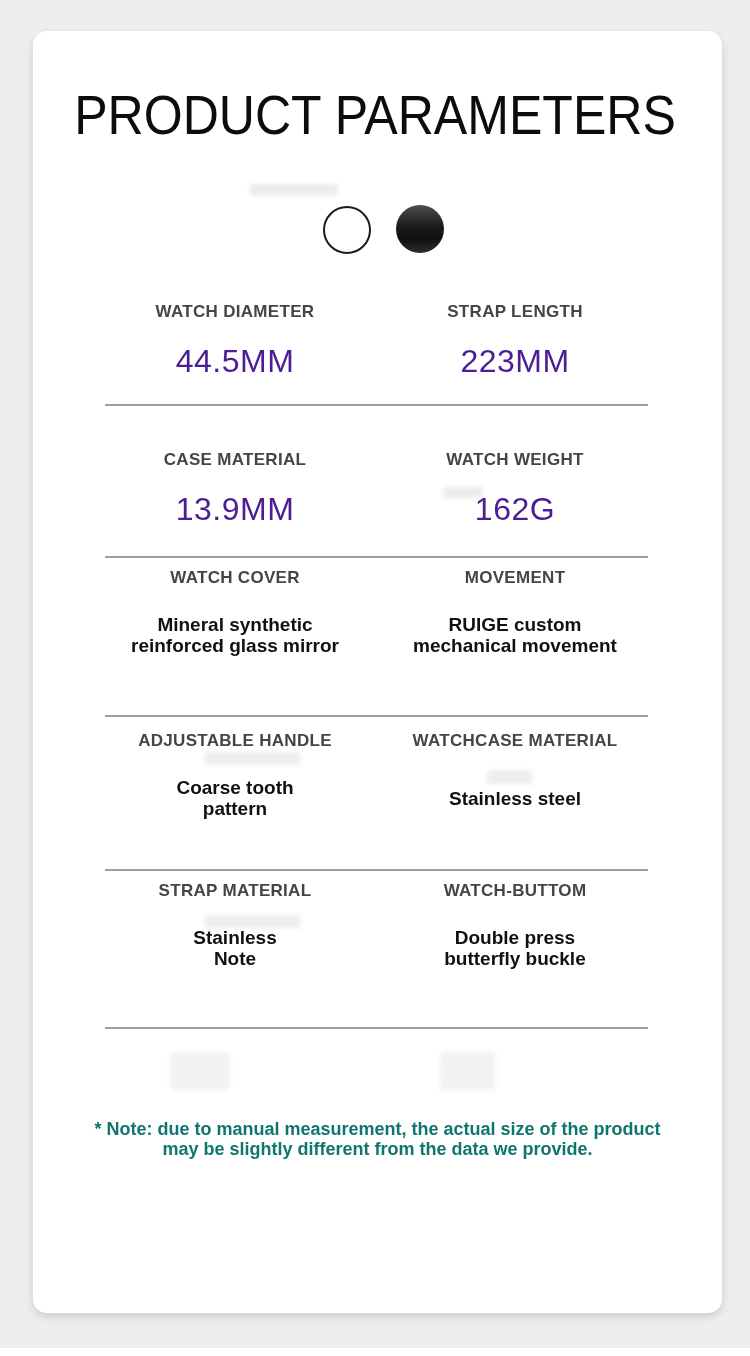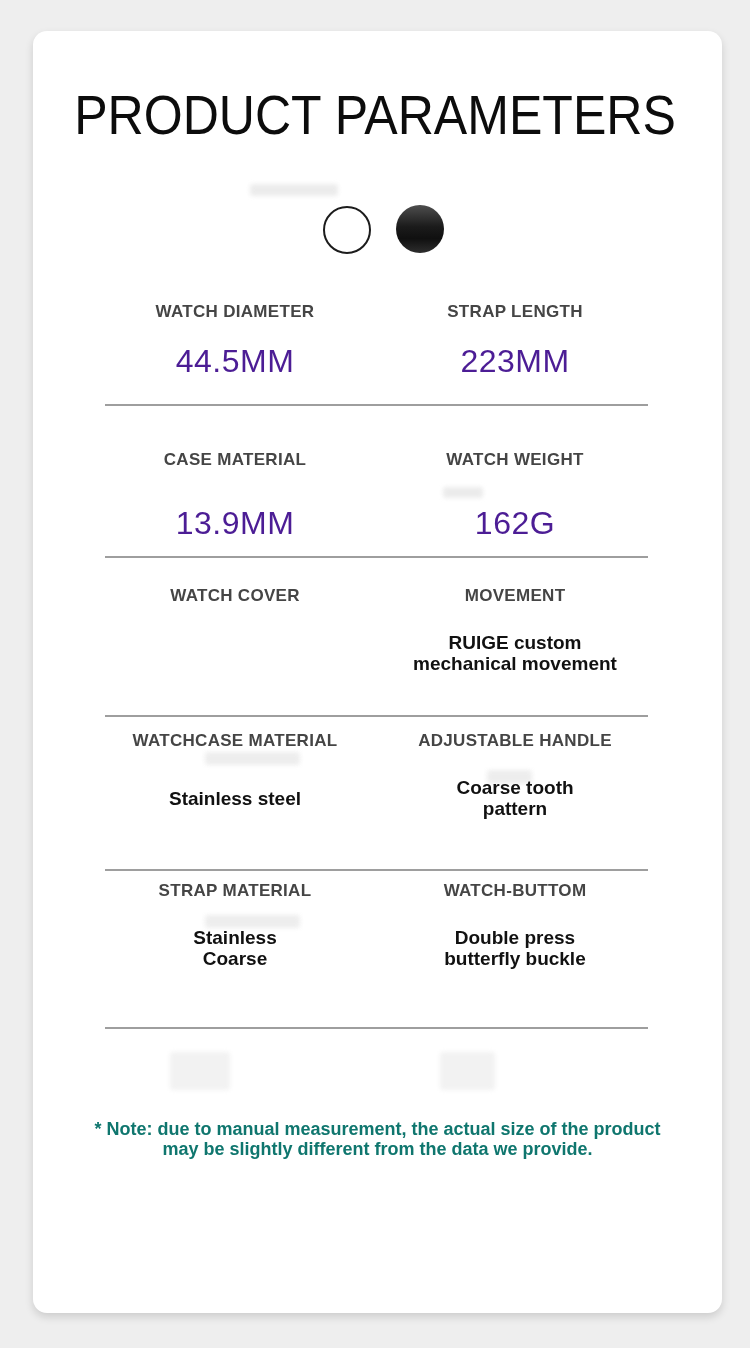--- a/index.html
+++ b/index.html
@@ -48,26 +48,26 @@
     line-height:22px;letter-spacing:0.3px;
   }
   .val{
     display:flex;align-items:center;justify-content:center;
     color:#121212;white-space:pre-line;
   }
   .val-big{
     margin-top:20px;
     font-size:32px;font-weight:400;letter-spacing:0.5px;color:#4c1d95;
   }
-  .r2 .val-big{margin-top:34px;}
+  .r2 .val-big{margin-top:20px;}
   .val-text{
     margin-top:24px;min-height:44px;
     font-size:19px;font-weight:700;line-height:21px;color:#111111;
   }
-  .r1{top:301px;} .r2{top:449px;} .r3{top:585px;} .r4{top:730px;} .r5{top:880px;}
+  .r1{top:301px;} .r2{top:449px;} .r3{top:567px;align-items:center;} .r4{top:730px;} .r5{top:880px;}
 
   .divider{
     position:absolute;left:105px;width:543px;height:2px;background:#9e9e9e;
   }
   .d1{top:404px;} .d2{top:556px;} .d3{top:715px;} .d4{top:869px;} .d5{top:1027px;}
 
   .note{
     position:absolute;left:33px;top:1119px;width:689px;
     text-align:center;white-space:pre-line;
     font-size:18px;font-weight:700;line-height:20px;color:#0f766e;
@@ -119,50 +119,52 @@
       <div class="label">WATCH WEIGHT</div>
       <div class="val val-big">162G</div>
     </div>
   </div>
   <div class="ghost g-weight"></div>
   <div class="divider d2"></div>
 
   <div class="row r3">
     <div class="cell">
       <div class="label">WATCH COVER</div>
+      <div class="val val-text">Mineral synthetic
+reinforced glass mirror</div>
     </div>
     <div class="cell">
       <div class="label">MOVEMENT</div>
       <div class="val val-text">RUIGE custom
 mechanical movement</div>
     </div>
   </div>
   <div class="divider d3"></div>
 
   <div class="ghost g-case"></div>
   <div class="ghost g-handle"></div>
   <div class="row r4">
     <div class="cell">
-      <div class="label">WATCHCASE MATERIAL</div>
-      <div class="val val-text">Stainless steel</div>
-    </div>
-    <div class="cell">
       <div class="label">ADJUSTABLE HANDLE</div>
       <div class="val val-text">Coarse tooth
 pattern</div>
+    </div>
+    <div class="cell">
+      <div class="label">WATCHCASE MATERIAL</div>
+      <div class="val val-text">Stainless steel</div>
     </div>
   </div>
   <div class="divider d4"></div>
 
   <div class="ghost g-strap"></div>
   <div class="row r5">
     <div class="cell">
       <div class="label">STRAP MATERIAL</div>
       <div class="val val-text">Stainless
-Coarse</div>
+Note</div>
     </div>
     <div class="cell">
       <div class="label">WATCH-BUTTOM</div>
       <div class="val val-text">Double press
 butterfly buckle</div>
     </div>
   </div>
   <div class="divider d5"></div>
 
   <div class="ghost g-bottom-left"></div>

